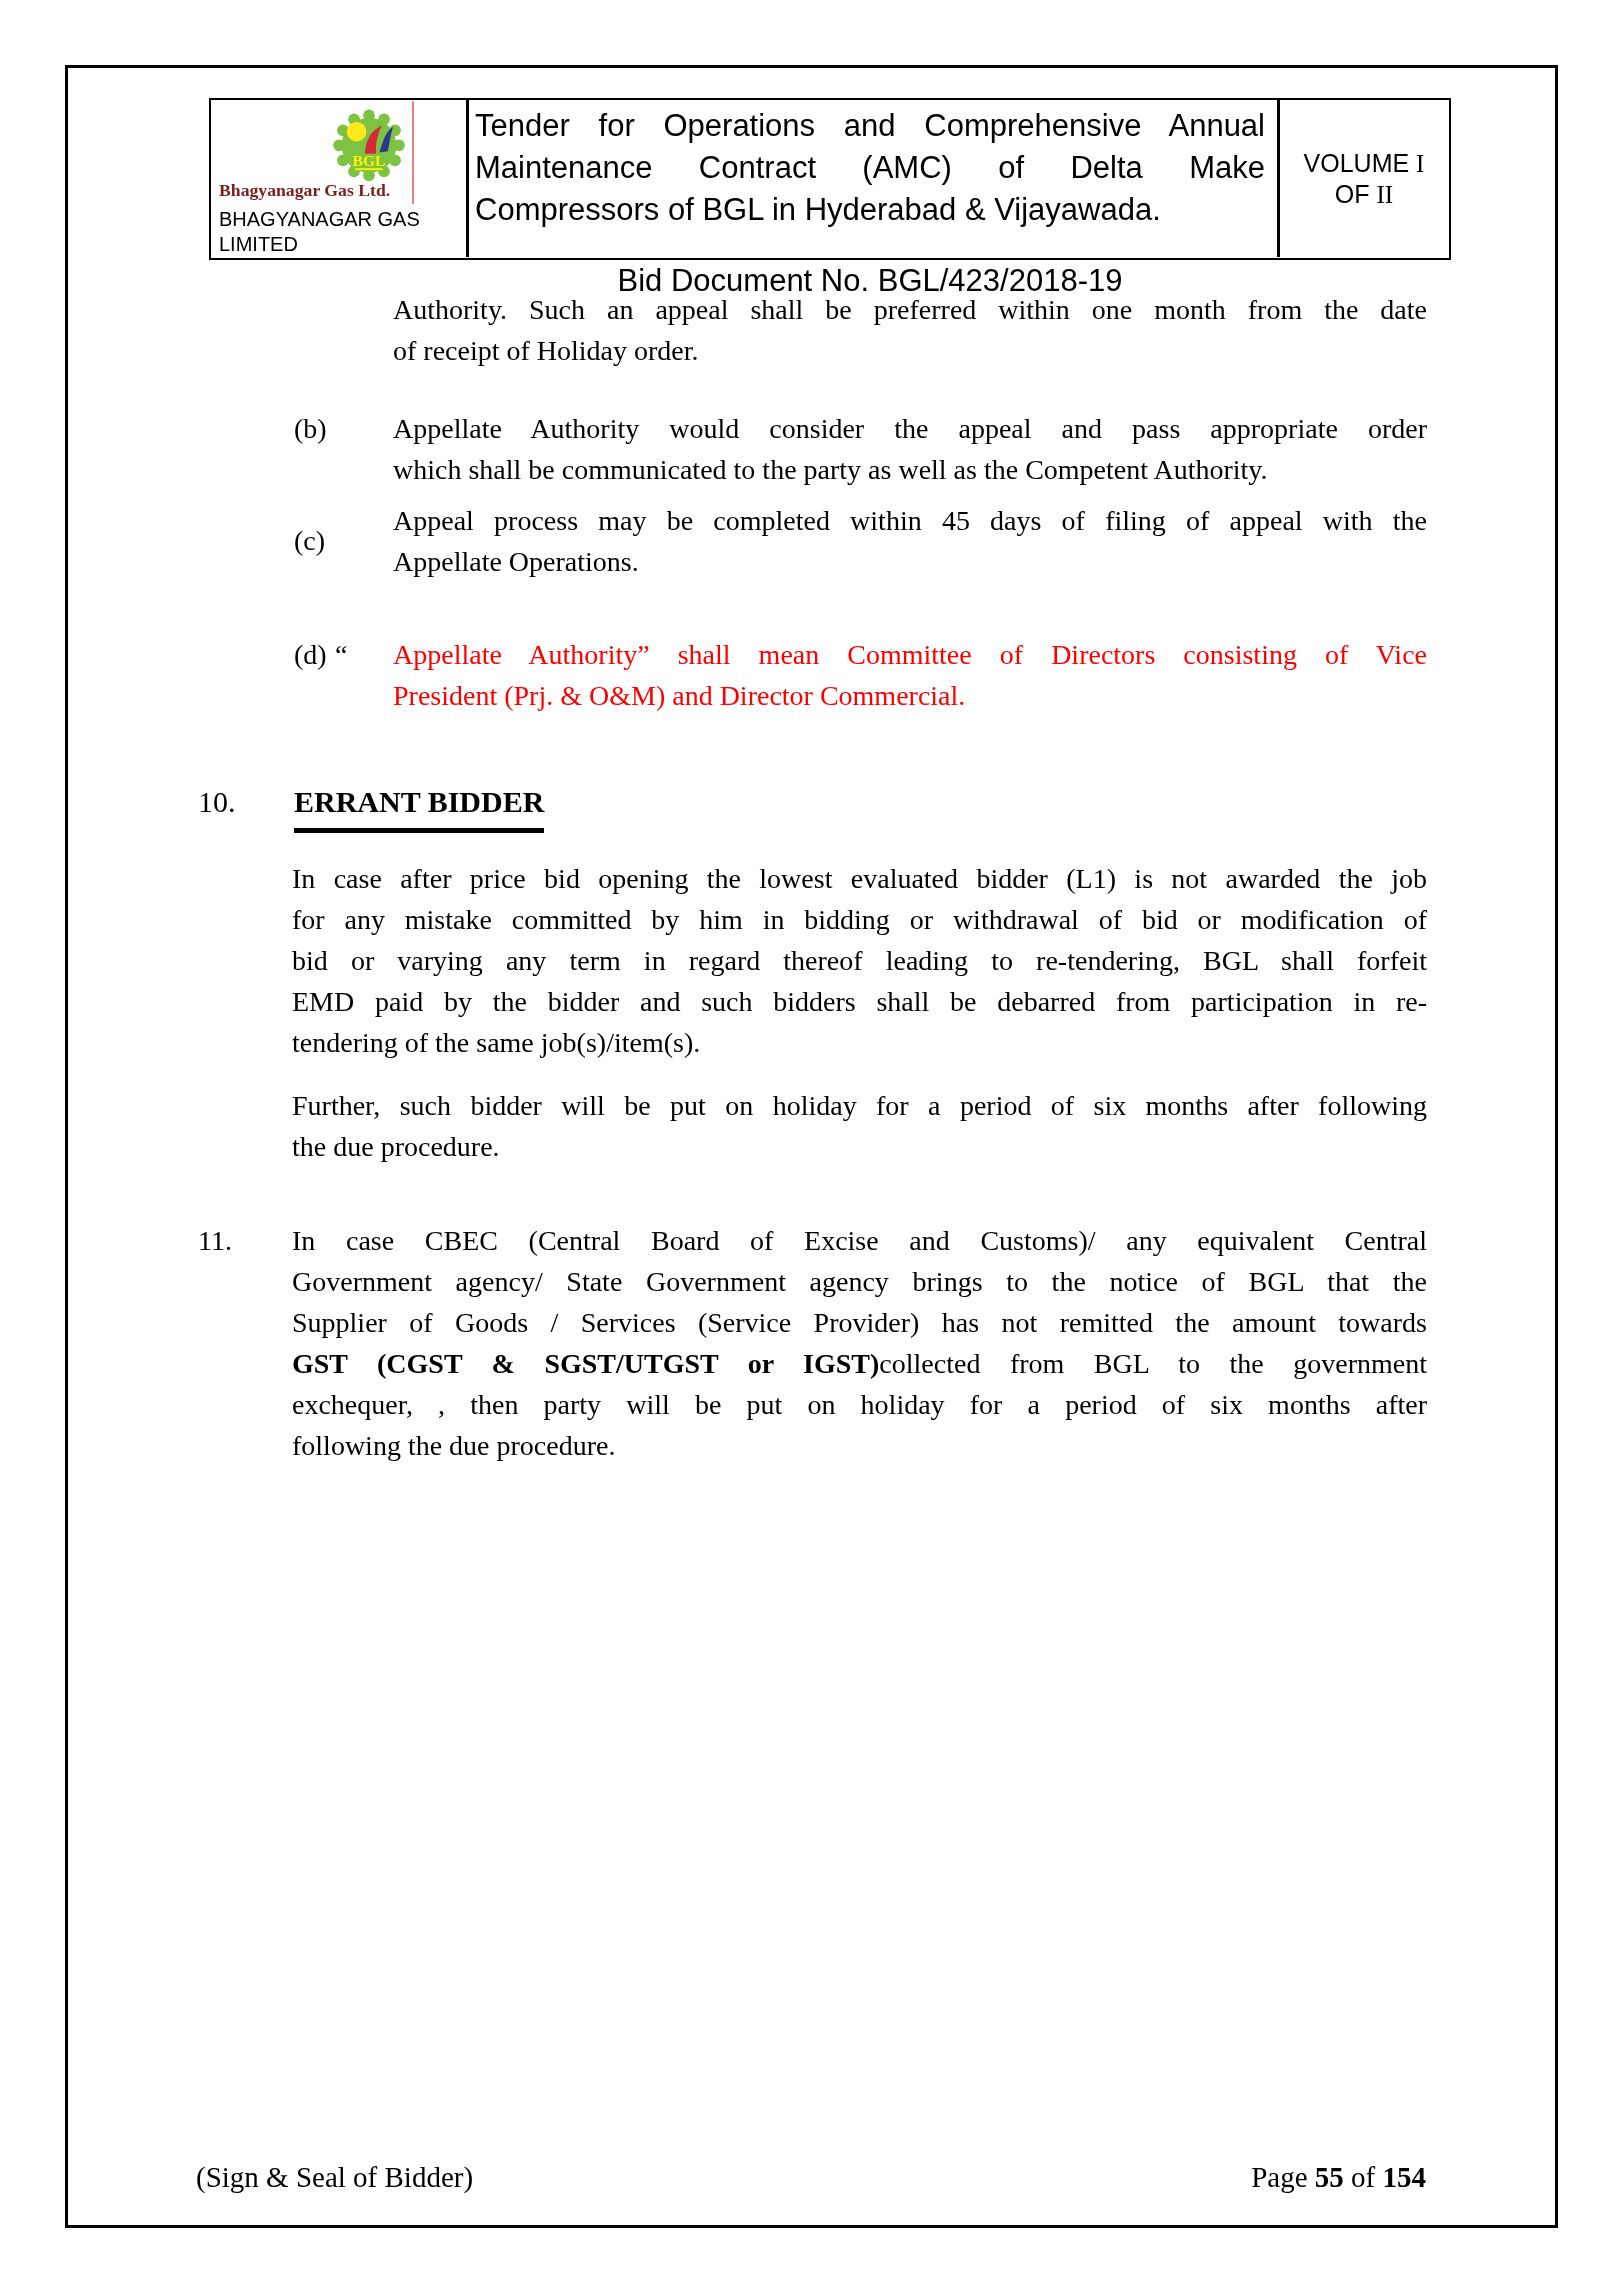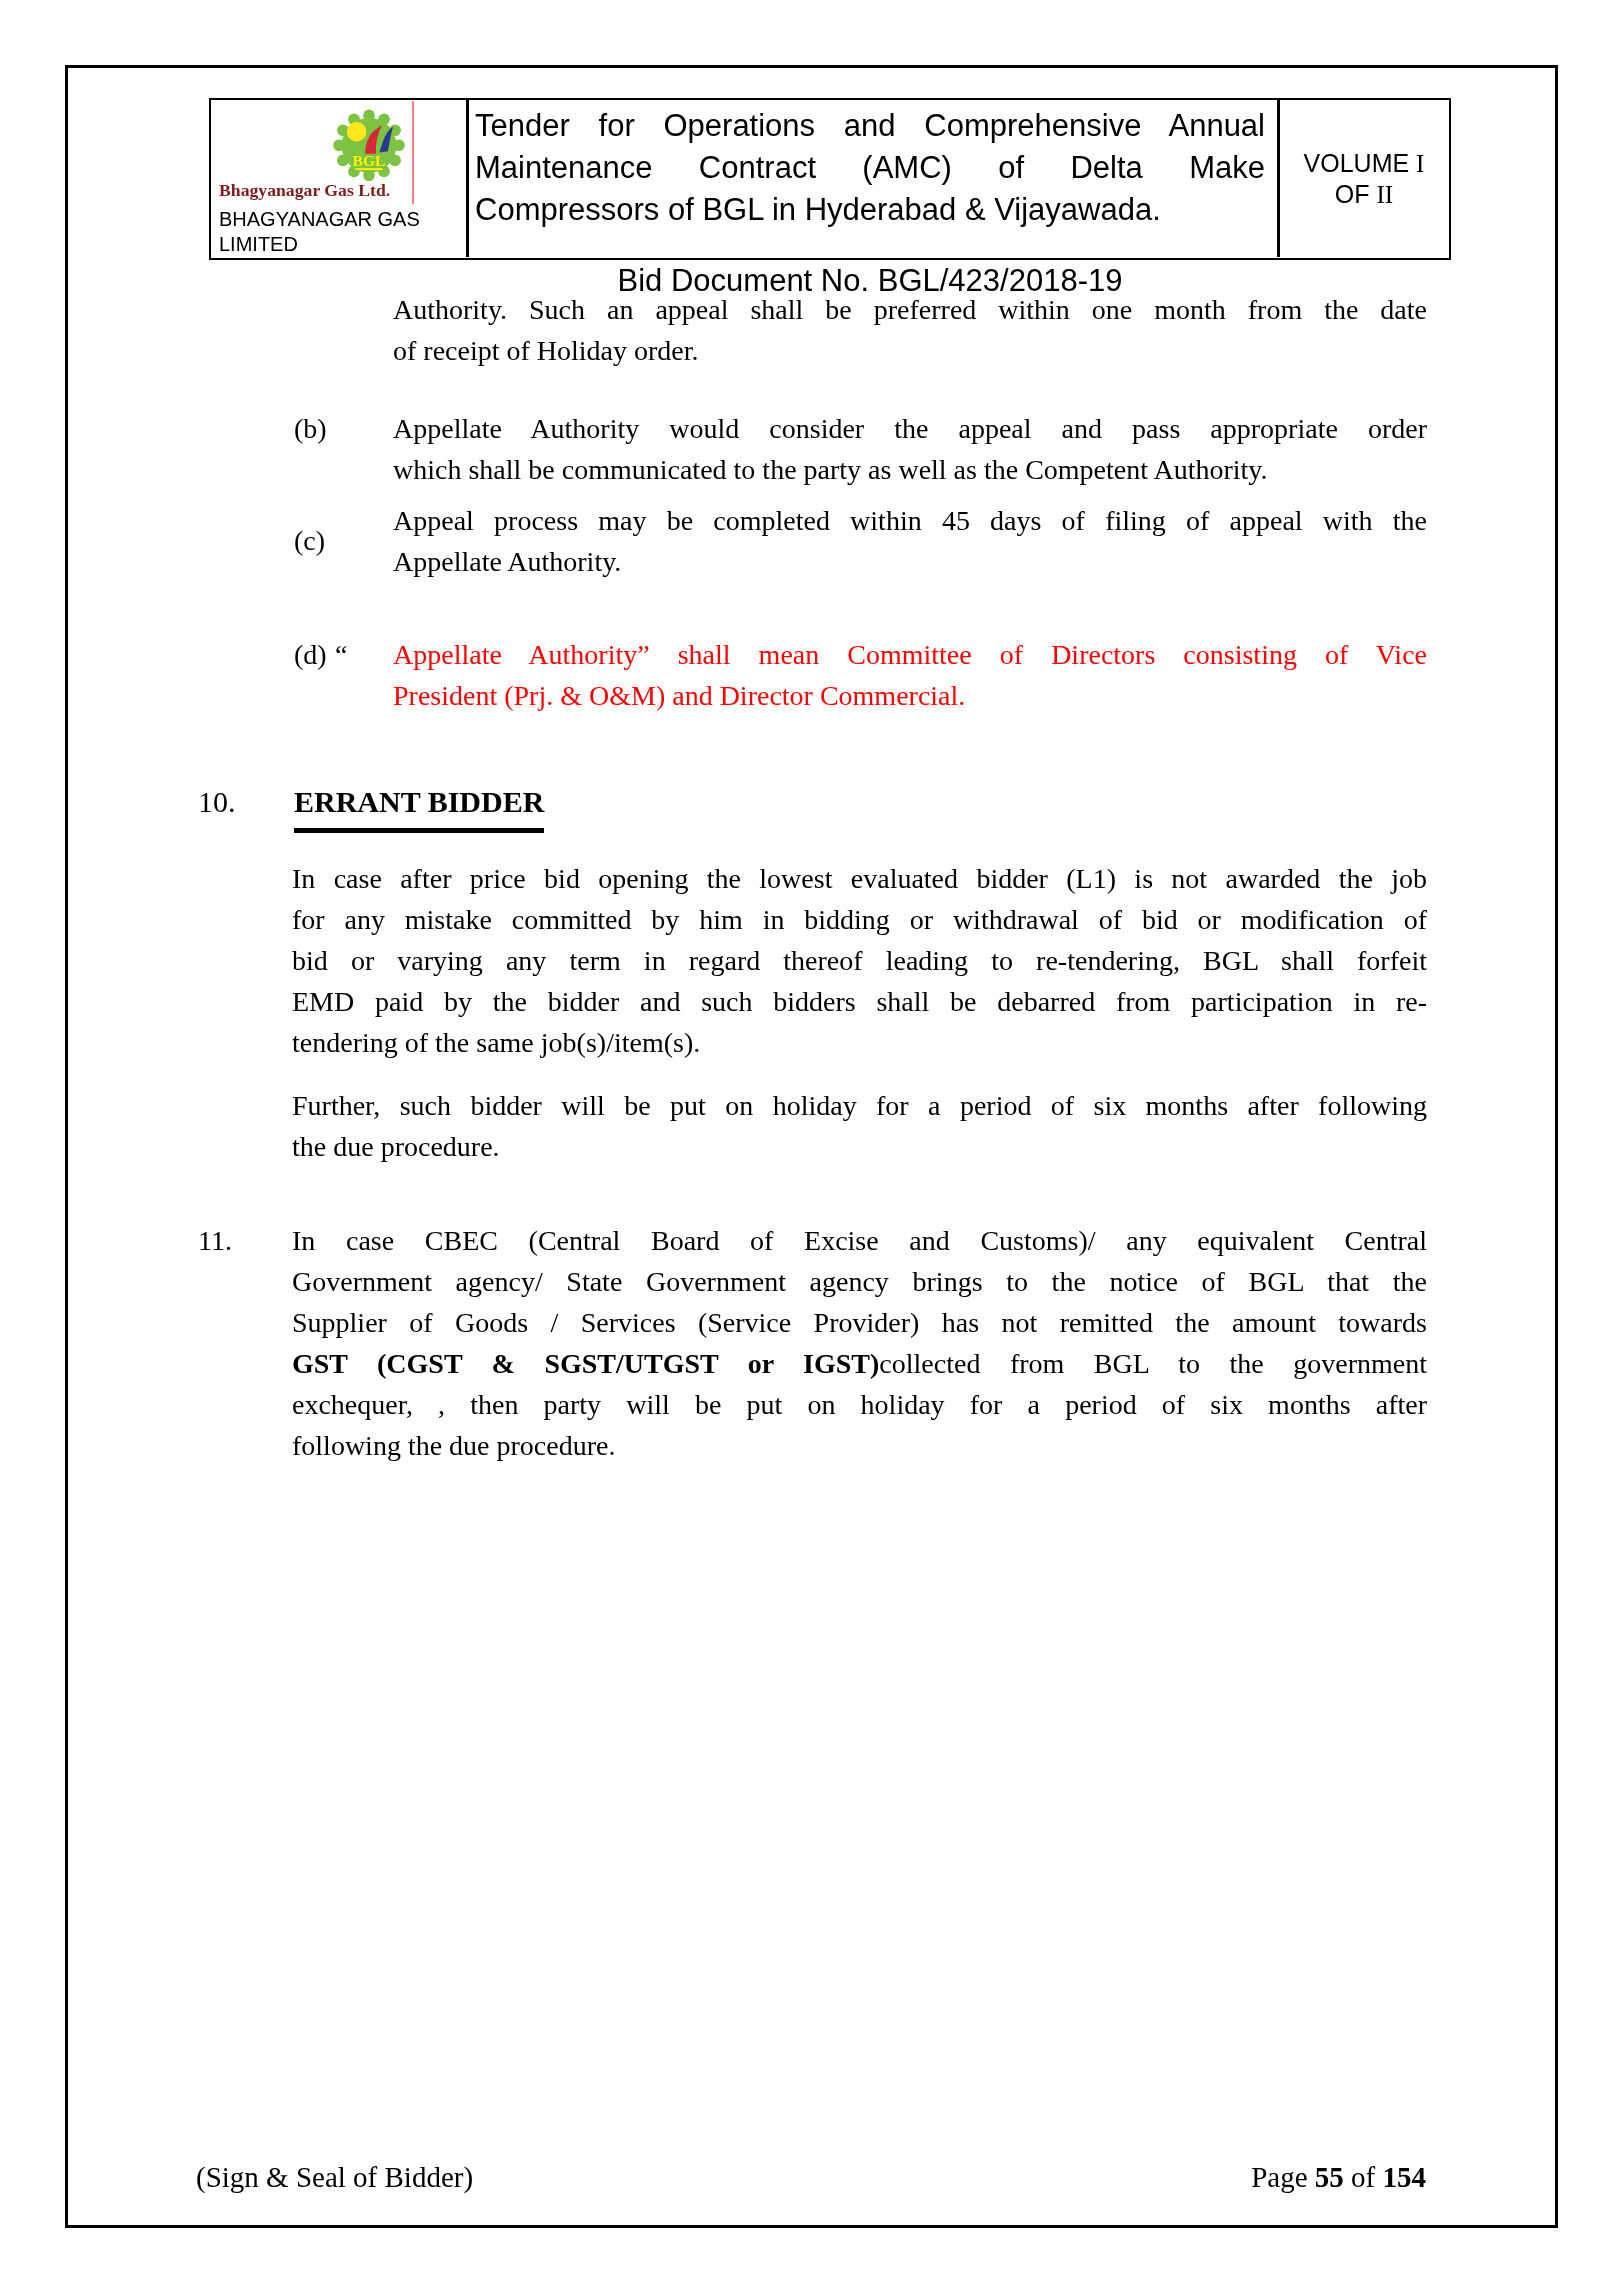--- a/index.html
+++ b/index.html
@@ -111,21 +111,21 @@
 
   <div class="abs item-label" style="top:408px;">(b)</div>
   <div class="abs item-text" style="top:408px;">
     <div class="bline jl">Appellate Authority would consider the appeal and pass appropriate order</div>
     <div class="bline">which shall be communicated to the party as well as the Competent Authority.</div>
   </div>
 
   <div class="abs item-label" style="top:520px;">(c)</div>
   <div class="abs item-text" style="top:500px;">
     <div class="bline jl">Appeal process may be completed within 45 days of filing of appeal with the</div>
-    <div class="bline">Appellate Authority.</div>
+    <div class="bline">Appellate Operations.</div>
   </div>
 
   <div class="abs item-label" style="top:634px;">(d)</div>
   <div class="abs quote-hang" style="top:634px;">“</div>
   <div class="abs item-text" style="top:634px;">
     <div class="bline jl red">Appellate Authority” shall mean Committee of Directors consisting of Vice</div>
     <div class="bline red">President (Prj. &amp; O&amp;M) and Director Commercial.</div>
   </div>
 
   <div class="abs sec-num" style="top:783px;font-size:30px;line-height:37px;">10.</div>

